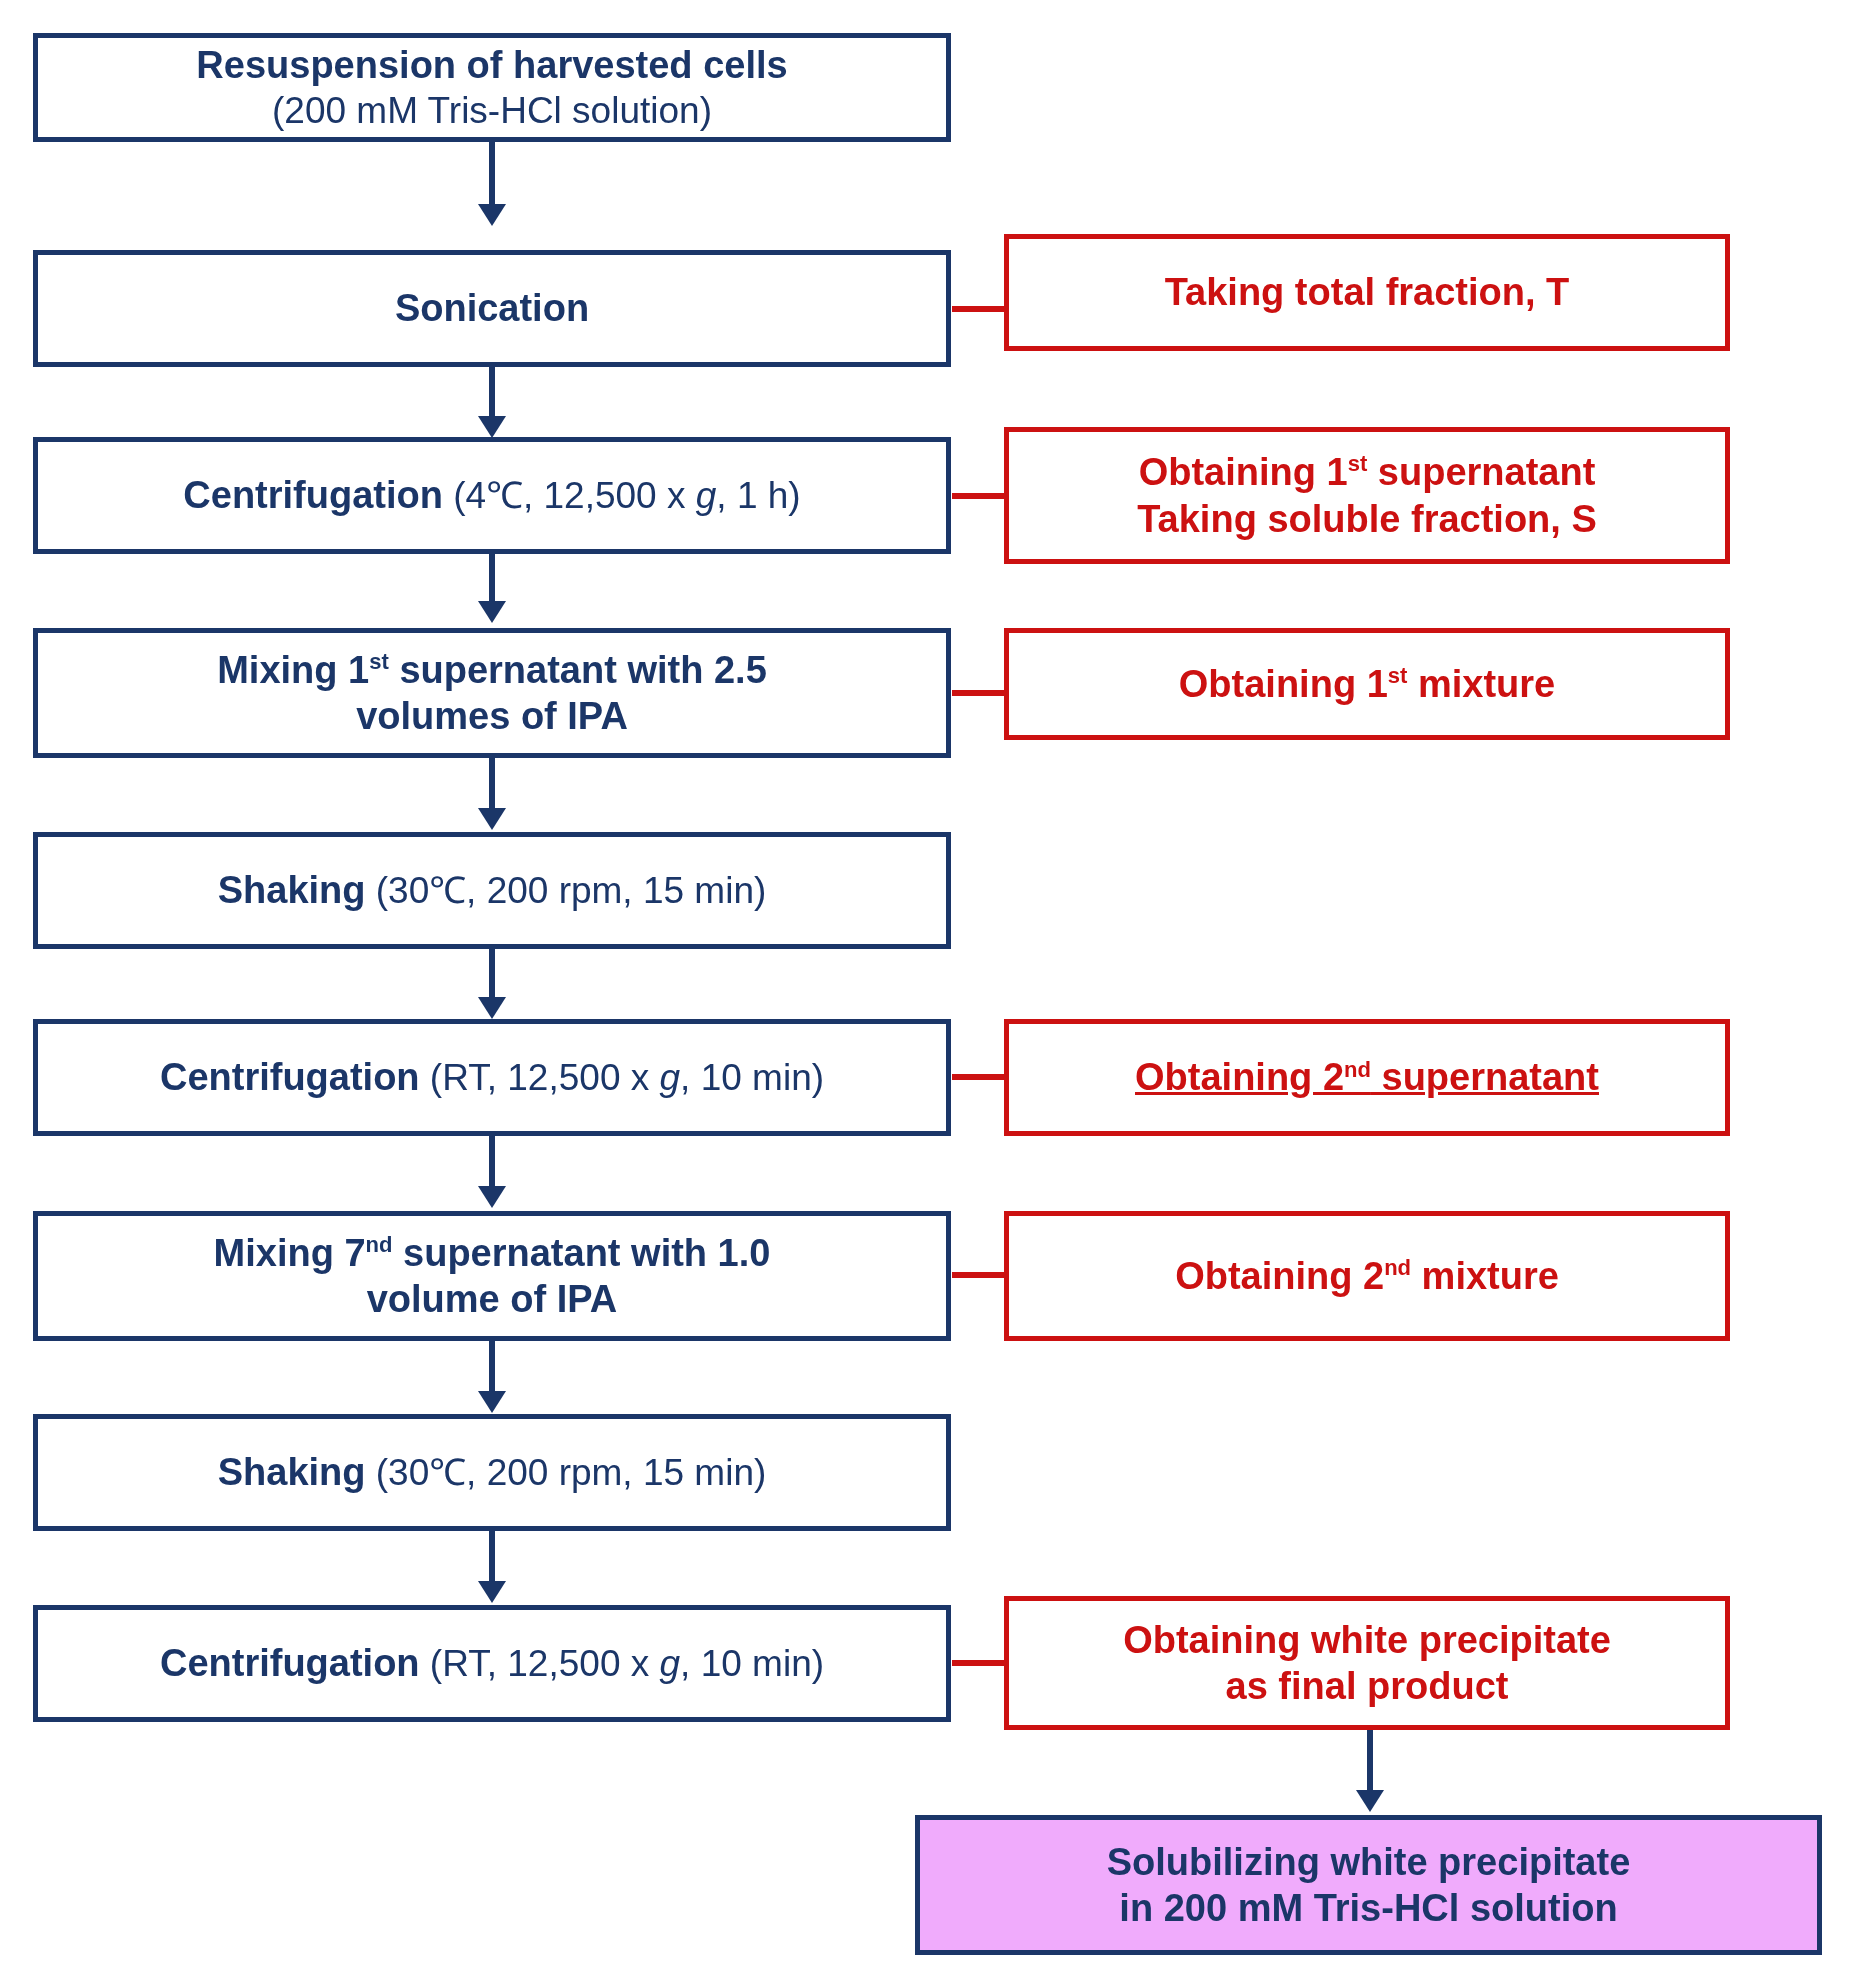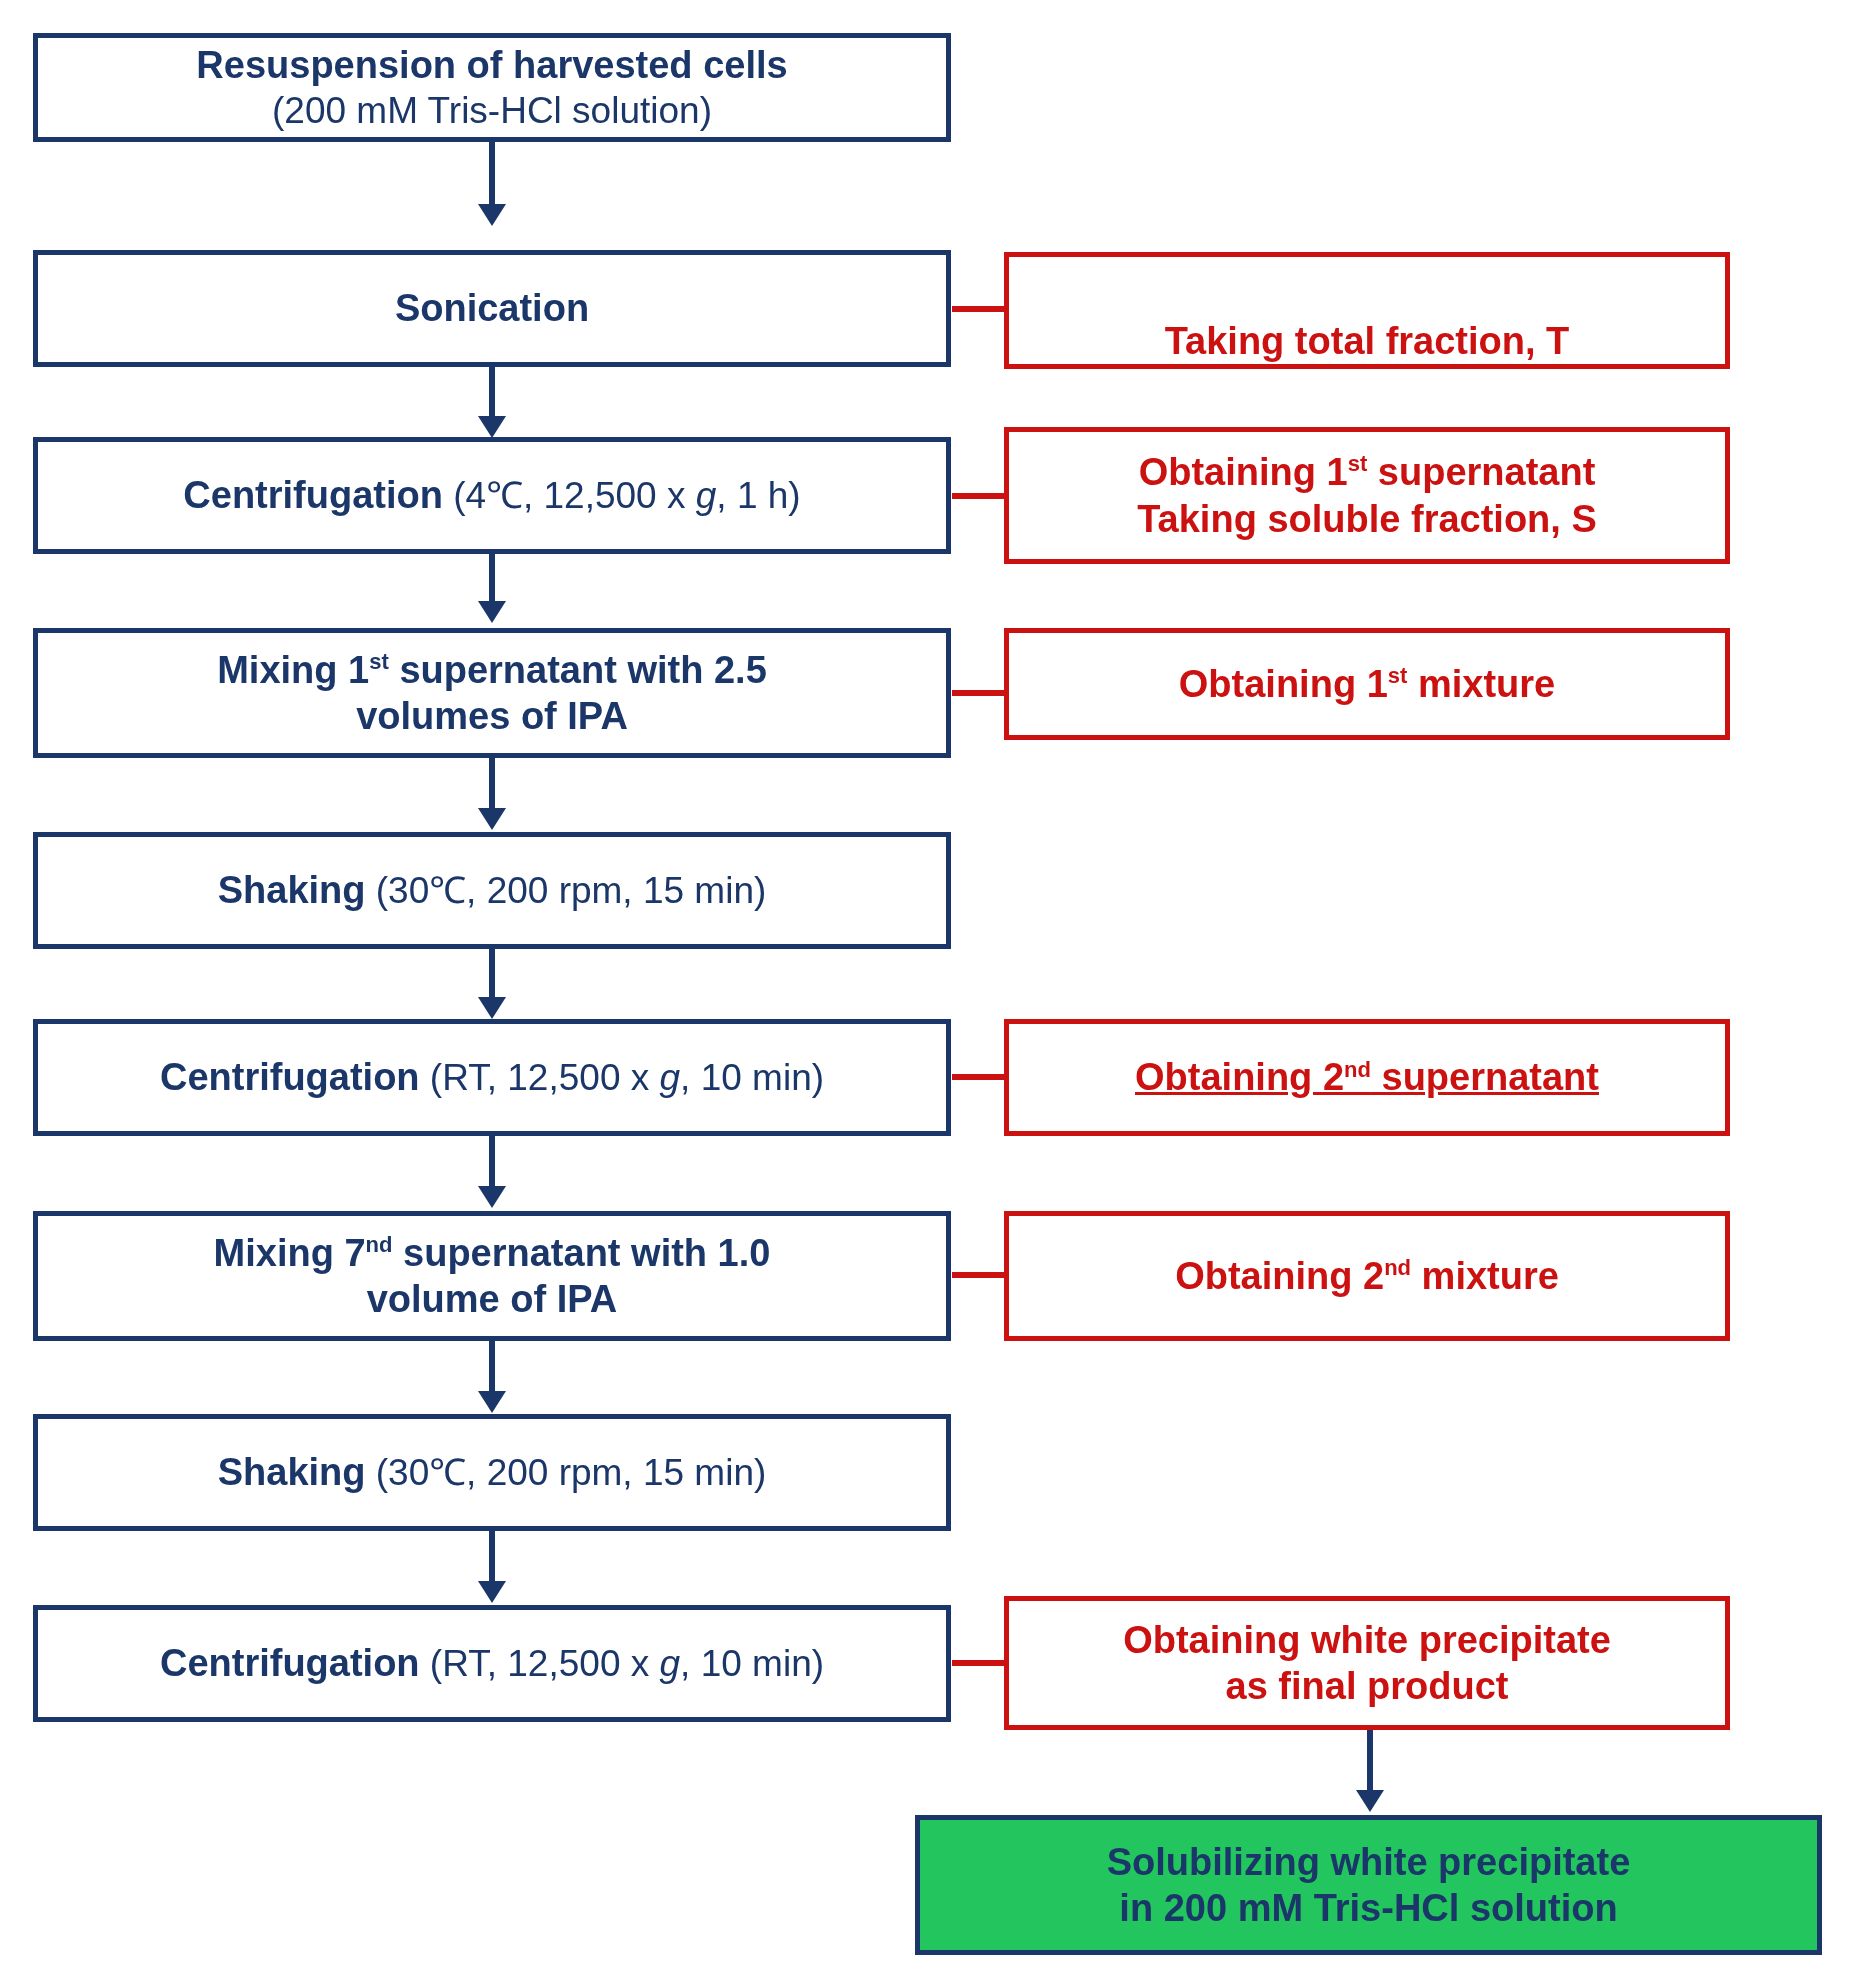--- a/index.html
+++ b/index.html
@@ -33,21 +33,21 @@
     background: #ffffff;
     color: #1b3668;
   }
   .box-red {
     border: 5.8px solid #cc1111;
     background: #ffffff;
     color: #cc1111;
   }
   .box-gray {
     border: 5.8px solid #1b3668;
-    background: #22c55e;
+    background: #f0abfc;
     color: #1b3668;
   }
   .box .txt {
     display: block;
     width: 100%;
     padding: 0 6px;
     box-sizing: border-box;
   }
 
   .b { font-weight: bold; }
@@ -97,21 +97,21 @@
 
   <div class="vline" style="left:489px; top:142px; height:62px;"></div>
   <div class="arrowhead" style="left:478px; top:204px;"></div>
 
   <div class="box box-blue" style="left:33px; top:250px; width:918px; height:117px;">
     <span class="txt b fs-main">Sonication</span>
   </div>
 
   <div class="hline-red" style="left:952px; top:306px; width:58px;"></div>
 
-  <div class="box box-red" style="left:1004px; top:252px; width:726px; height:117px;align-items:flex-end;">
+  <div class="box box-red" style="left:1004px; top:234px; width:726px; height:117px;">
     <span class="txt b fs-main">Taking total fraction, T</span>
   </div>
 
   <div class="vline" style="left:489px; top:367px; height:50px;"></div>
   <div class="arrowhead" style="left:478px; top:416px;"></div>
 
   <div class="box box-blue" style="left:33px; top:437px; width:918px; height:117px;">
     <span class="txt">
       <span class="b fs-main">Centrifugation</span><span class="n fs-sub"> (4℃, 12,500 x </span><span class="n it fs-sub">g</span><span class="n fs-sub">, 1 h)</span>
     </span>

